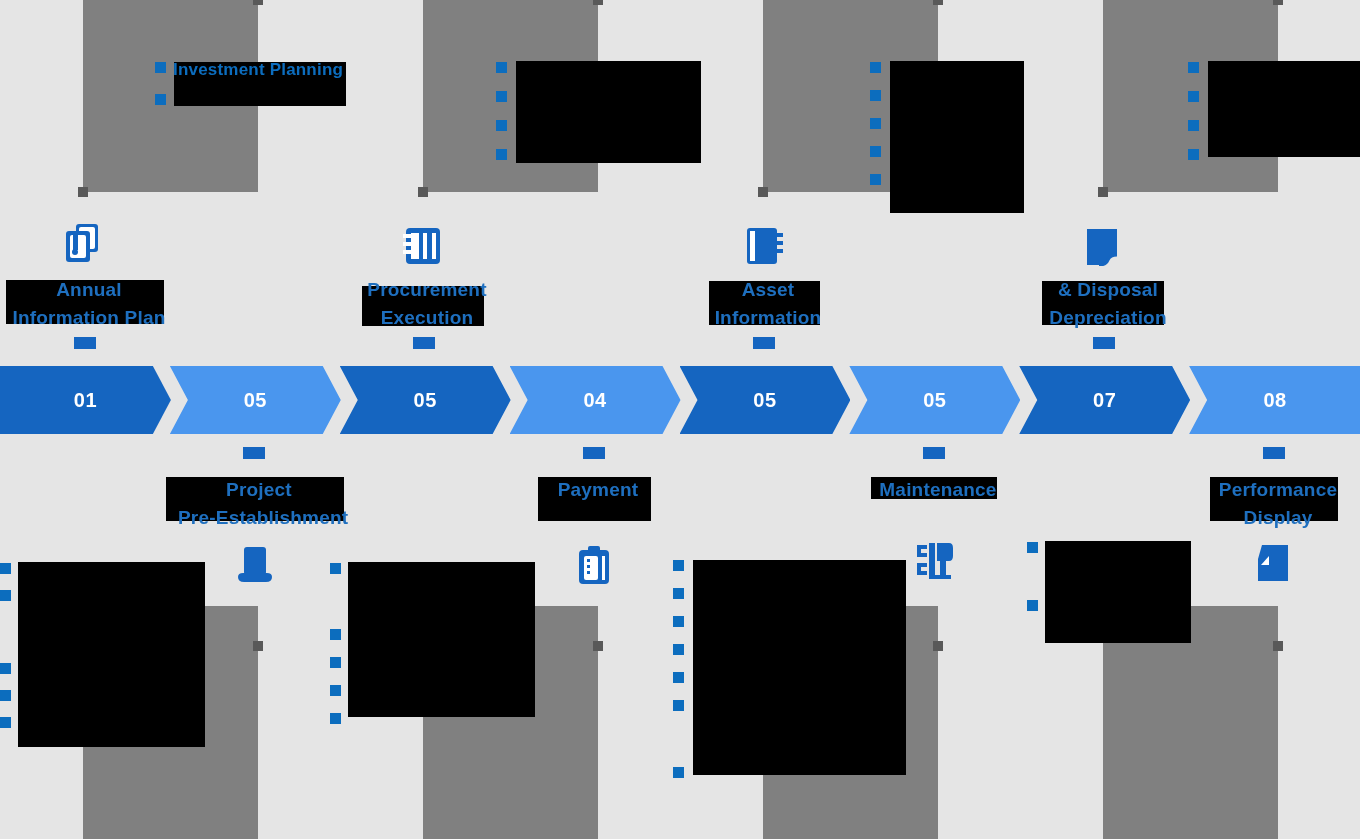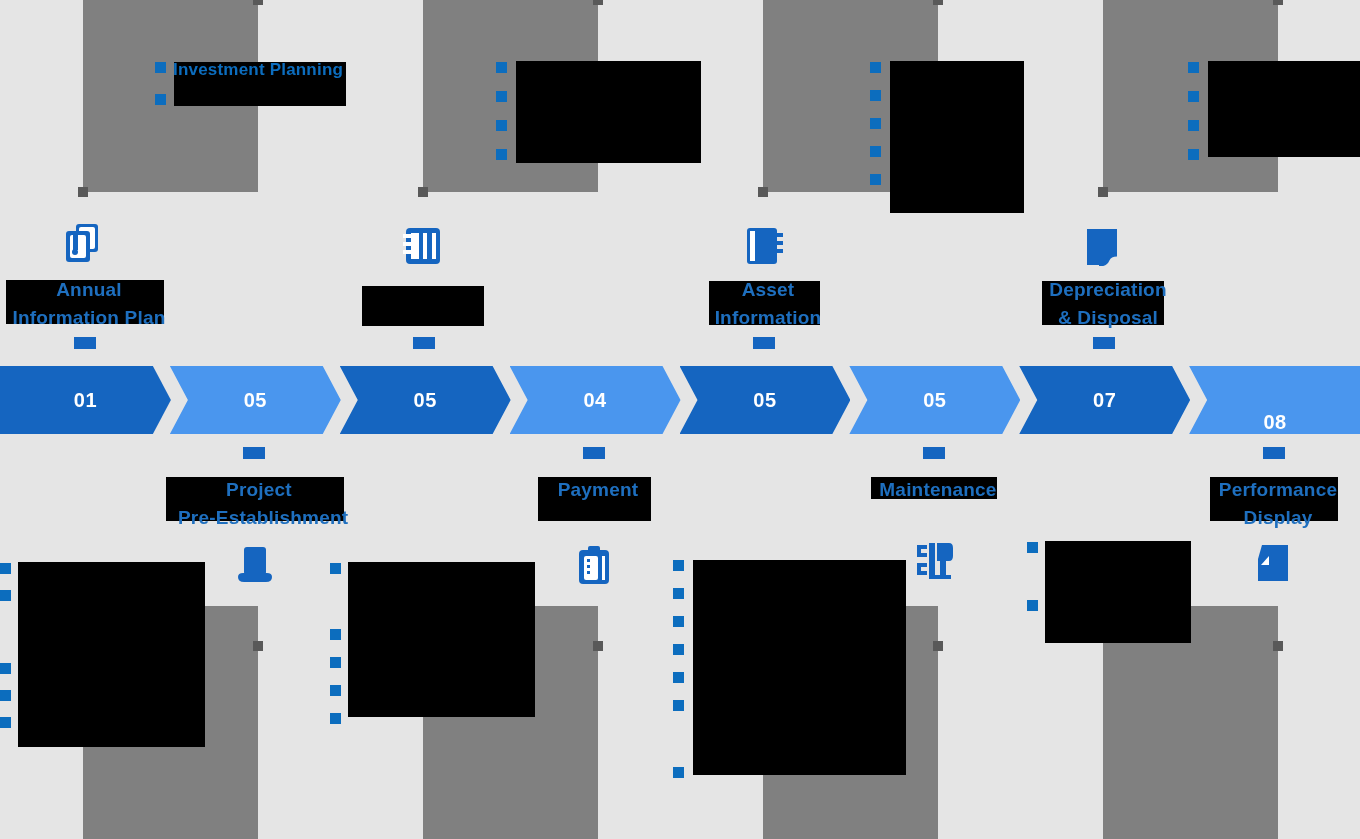--- a/index.html
+++ b/index.html
@@ -195,20 +195,24 @@
       <rect x="3" y="2" width="34" height="36" rx="4" fill="#1565C0"></rect>
       <rect x="8" y="7" width="8" height="26" fill="#ffffff"></rect>
       <rect x="20" y="7" width="13" height="26" fill="#ffffff"></rect>
       <rect x="24" y="7" width="5" height="26" fill="#1565C0"></rect>
       <rect x="0" y="8" width="8" height="4" fill="#ffffff"></rect>
       <rect x="0" y="16" width="8" height="4" fill="#ffffff"></rect>
       <rect x="0" y="24" width="8" height="4" fill="#ffffff"></rect>
     </svg>
   </div>
   <div class="redact" style="left:362px; top:286px; width:122px; height:40px;"></div>
+  <div class="steplabel" style="left:338px; top:276px; width:170px;">
+    <span class="ln">Procurement</span>
+    <span class="ln">Execution</span>
+  </div>
   <div class="connector" style="left:413px; top:337px;"></div>
 
   <div class="icon" style="left:743px; top:226px;">
     <svg width="42" height="40" viewBox="0 0 42 40" fill="none">
       <rect x="4" y="2" width="30" height="36" rx="3" fill="#1565C0"></rect>
       <rect x="7" y="5" width="5" height="30" fill="#ffffff"></rect>
       <rect x="34" y="7" width="6" height="4" fill="#1565C0"></rect>
       <rect x="34" y="15" width="6" height="4" fill="#1565C0"></rect>
       <rect x="34" y="23" width="6" height="4" fill="#1565C0"></rect>
     </svg>
@@ -221,22 +225,22 @@
   <div class="connector" style="left:753px; top:337px;"></div>
 
   <div class="icon" style="left:1083px; top:226px;">
     <svg width="42" height="40" viewBox="0 0 42 40" fill="none">
       <path d="M4 3 h30 v26 q-7 0 -9 5 q-2 5 -9 5 h-12 z" fill="#1565C0"></path>
       <path d="M34 29 q-7 0 -9 5 q-2 5 -9 5" stroke="#1565C0" stroke-width="3" fill="none"></path>
     </svg>
   </div>
   <div class="redact" style="left:1042px; top:281px; width:122px; height:44px;"></div>
   <div class="steplabel" style="left:1019px; top:276px; width:170px;">
+    <span class="ln">&amp; Disposal</span>
     <span class="ln">Depreciation</span>
-    <span class="ln">&amp; Disposal</span>
   </div>
   <div class="connector" style="left:1093px; top:337px;"></div>
 
   <div id="timeline">
     <div class="seg dark first" style="width:176px;">
         <span>01</span>
       </div>
     <div class="seg light notched" style="width:176px;">
         <span>05</span>
       </div>
@@ -248,21 +252,21 @@
       </div>
     <div class="seg dark notched" style="width:176px;">
         <span>05</span>
       </div>
     <div class="seg light notched" style="width:176px;">
         <span>05</span>
       </div>
     <div class="seg dark notched" style="width:176px;">
         <span>07</span>
       </div>
-    <div class="seg light last" style="width:177px;align-items:flex-end;">
+    <div class="seg light last" style="width:177px;">
         <span>08</span>
       </div>
   </div>
 
   <div class="connector" style="left:243px; top:447px;"></div>
   <div class="redact" style="left:166px; top:477px; width:178px; height:44px;"></div>
   <div class="steplabel" style="left:170px; top:476px; width:170px;">
     <span class="ln">Project</span>
     <span class="ln">Pre-Establishment</span>
   </div>

